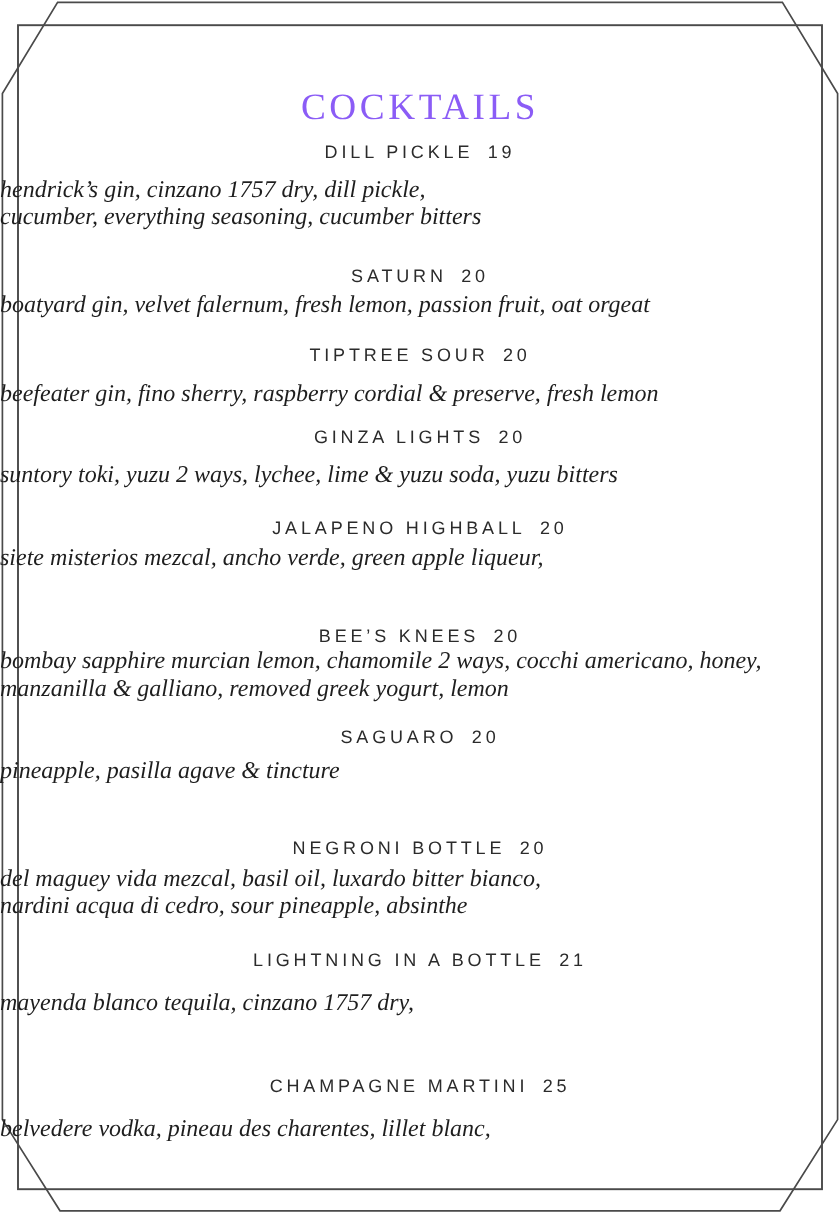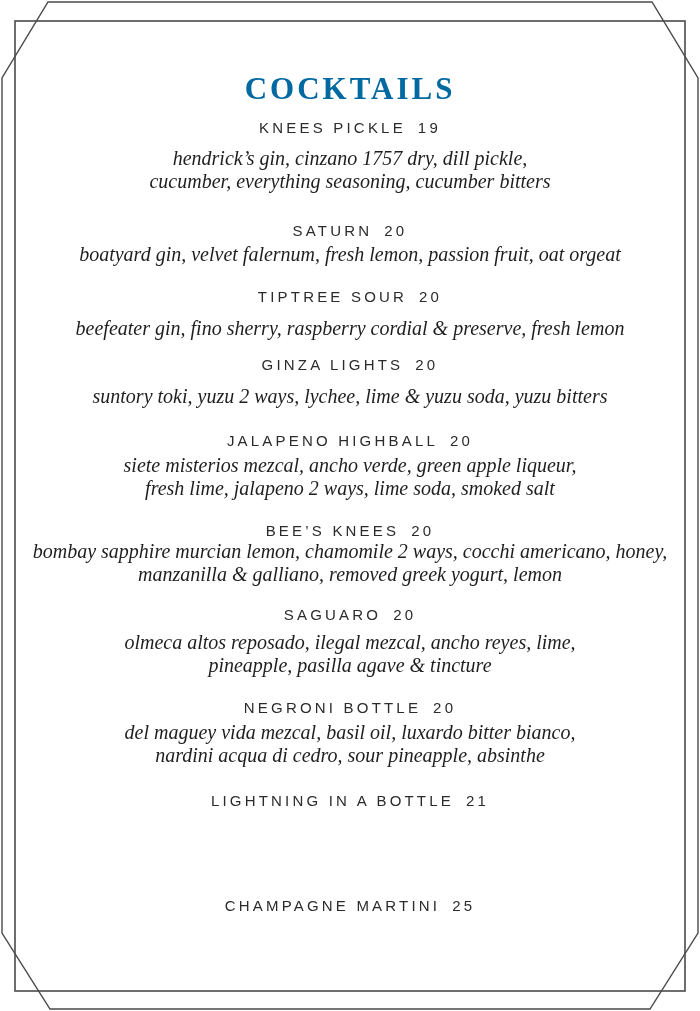--- a/index.html
+++ b/index.html
@@ -23,24 +23,24 @@
     height: 1011px;
     pointer-events: none;
   }
   .menu-title {
     position: absolute;
     top: 50px;
     left: 0;
     width: 100%;
     text-align: center;
     font-family: "Liberation Serif", "DejaVu Serif", serif;
-    font-weight: bold;
+    font-weight: normal;
     font-size: 31px;
     letter-spacing: 3px;
-    color: #0369a1;
+    color: #8b5cf6;
   }
   .item-name {
     position: absolute;
     left: 0;
     width: 100%;
     text-align: center;
     font-family: "Liberation Sans", sans-serif;
     font-weight: 400;
     font-size: 15px;
     line-height: 18px;
@@ -49,40 +49,40 @@
     white-space: nowrap;
   }
   .item-name .price {
     margin-left: 12px;
     text-align: center;
   }
   .item-desc {
     position: absolute;
     left: 0;
     width: 100%;
-    text-align: center;
+    text-align: left;
     font-family: "Liberation Serif", serif;
     font-style: italic;
     font-size: 20px;
     line-height: 23px;
     color: #1e1e1e;
     white-space: nowrap;
   }
 </style>
 </head>
 <body>
 
 <svg class="frame-svg" viewBox="0 0 700 1011" aria-hidden="true">
   <polygon points="48,2 652,2 698,78 698,933 650,1009 50,1009 2,933 2,78" fill="none" stroke="#4a4a4a" stroke-width="1.4"></polygon>
   <rect x="15" y="21" width="670" height="970" fill="none" stroke="#4a4a4a" stroke-width="1.6"></rect>
 </svg>
 
 <h1 class="menu-title">COCKTAILS</h1>
 
-<div class="item-name" style="top:119px"><span>KNEES PICKLE</span><span class="price">19</span></div>
+<div class="item-name" style="top:119px"><span>DILL PICKLE</span><span class="price">19</span></div>
 <div class="item-desc" style="top:147px">
   <div>hendrick’s gin, cinzano 1757 dry, dill pickle,</div>
   <div>cucumber, everything seasoning, cucumber bitters</div>
 </div>
 
 <div class="item-name" style="top:222px"><span>SATURN</span><span class="price">20</span></div>
 <div class="item-desc" style="top:243px">
   <div>boatyard gin, velvet falernum, fresh lemon, passion fruit, oat orgeat</div>
 </div>
 
@@ -92,40 +92,40 @@
 </div>
 
 <div class="item-name" style="top:356px"><span>GINZA LIGHTS</span><span class="price">20</span></div>
 <div class="item-desc" style="top:385px">
   <div>suntory toki, yuzu 2 ways, lychee, lime &amp; yuzu soda, yuzu bitters</div>
 </div>
 
 <div class="item-name" style="top:432px"><span>JALAPENO HIGHBALL</span><span class="price">20</span></div>
 <div class="item-desc" style="top:454px">
   <div>siete misterios mezcal, ancho verde, green apple liqueur,</div>
-  <div>fresh lime, jalapeno 2 ways, lime soda, smoked salt</div>
 </div>
 
 <div class="item-name" style="top:522px"><span>BEE’S KNEES</span><span class="price">20</span></div>
 <div class="item-desc" style="top:540px">
   <div>bombay sapphire murcian lemon, chamomile 2 ways, cocchi americano, honey,</div>
   <div>manzanilla &amp; galliano, removed greek yogurt, lemon</div>
 </div>
 
 <div class="item-name" style="top:606px"><span>SAGUARO</span><span class="price">20</span></div>
 <div class="item-desc" style="top:631px">
-  <div>olmeca altos reposado, ilegal mezcal, ancho reyes, lime,</div>
   <div>pineapple, pasilla agave &amp; tincture</div>
 </div>
 
 <div class="item-name" style="top:699px"><span>NEGRONI BOTTLE</span><span class="price">20</span></div>
 <div class="item-desc" style="top:721px">
   <div>del maguey vida mezcal, basil oil, luxardo bitter bianco,</div>
   <div>nardini acqua di cedro, sour pineapple, absinthe</div>
 </div>
 
 <div class="item-name" style="top:792px"><span>LIGHTNING IN A BOTTLE</span><span class="price">21</span></div>
 <div class="item-desc" style="top:825px">
+  <div>mayenda blanco tequila, cinzano 1757 dry,</div>
 </div>
 
 <div class="item-name" style="top:897px"><span>CHAMPAGNE MARTINI</span><span class="price">25</span></div>
 <div class="item-desc" style="top:930px">
+  <div>belvedere vodka, pineau des charentes, lillet blanc,</div>
 </div>
 
 </body></html>

